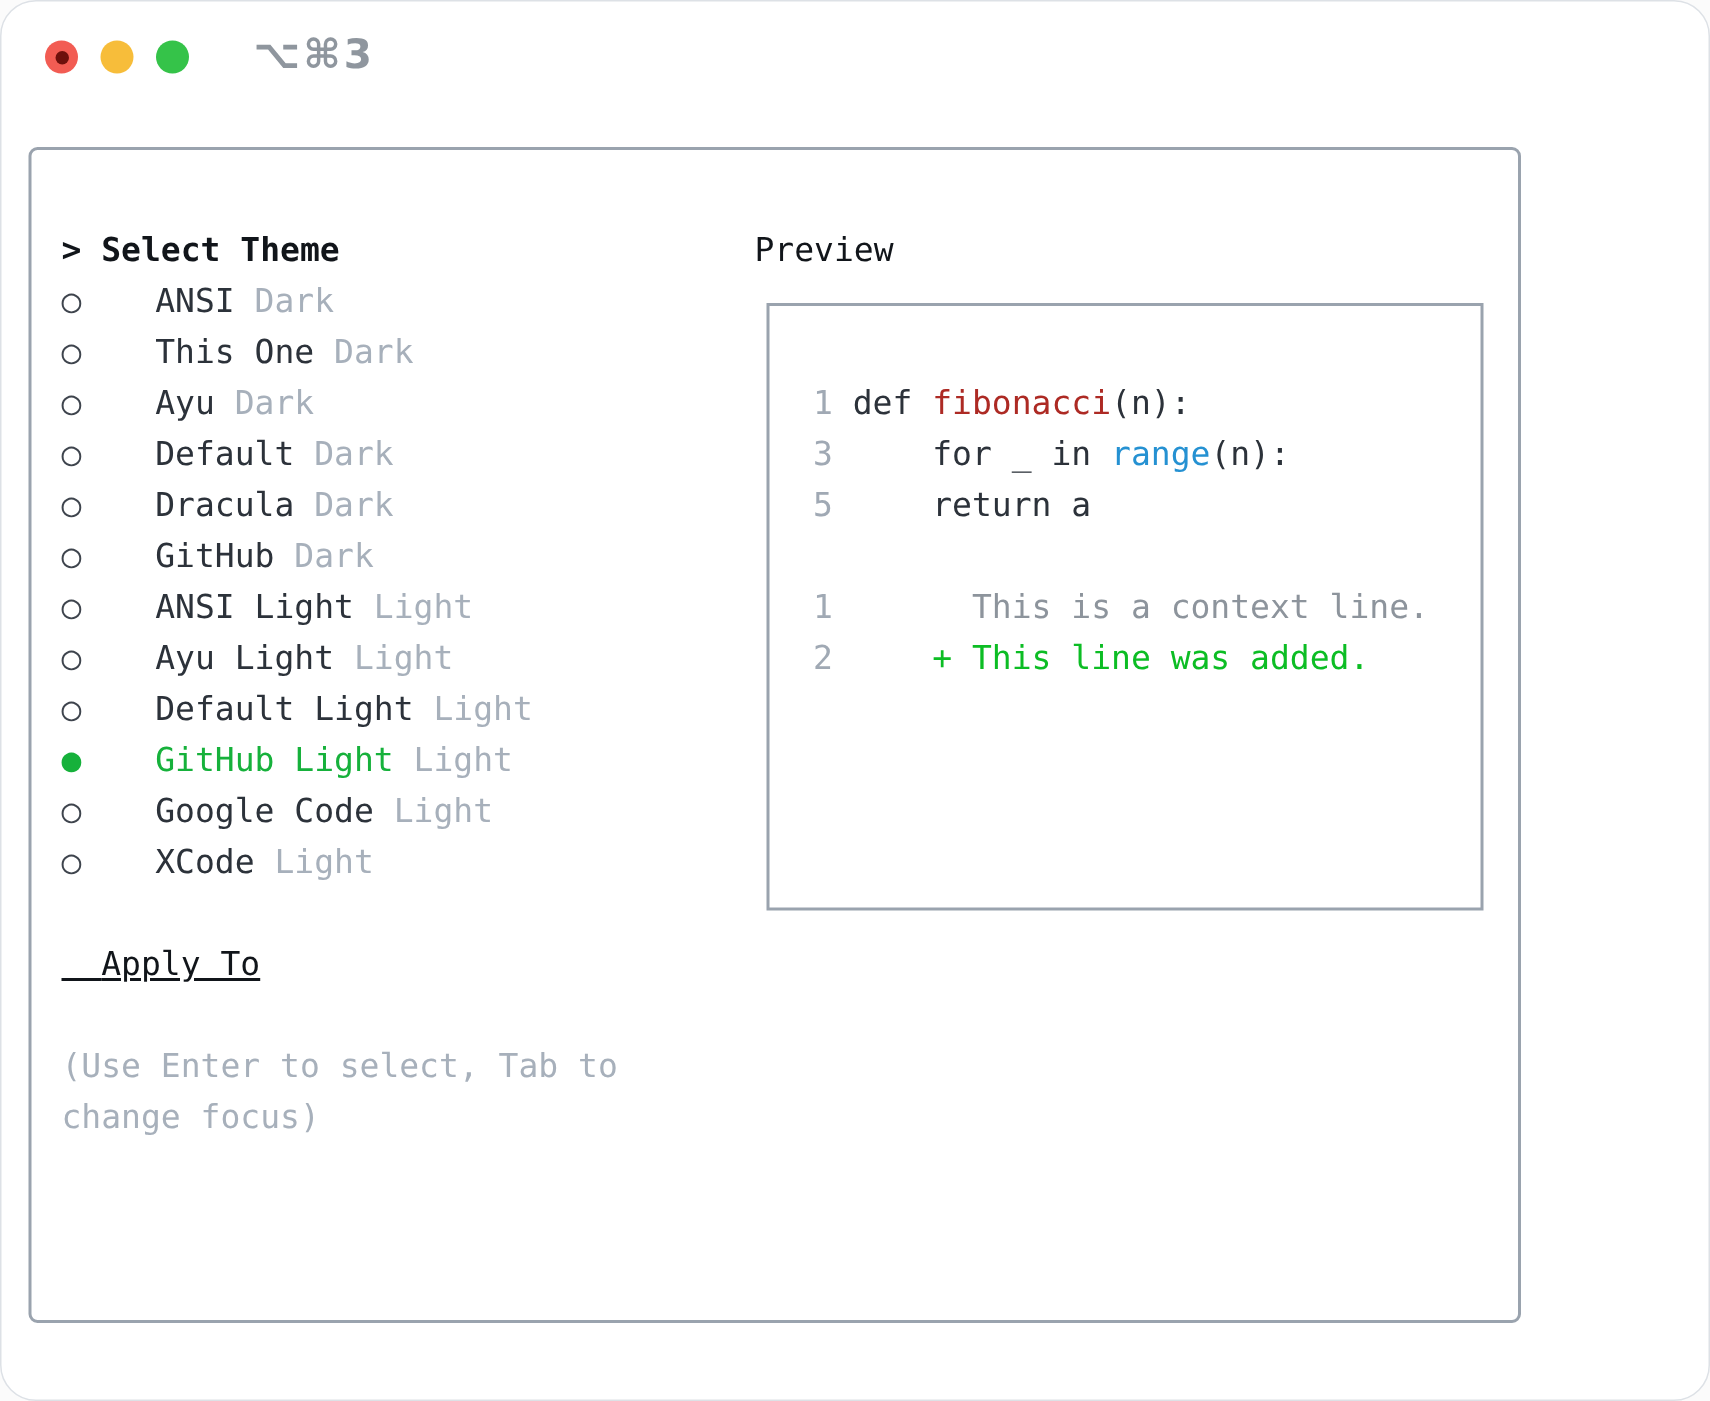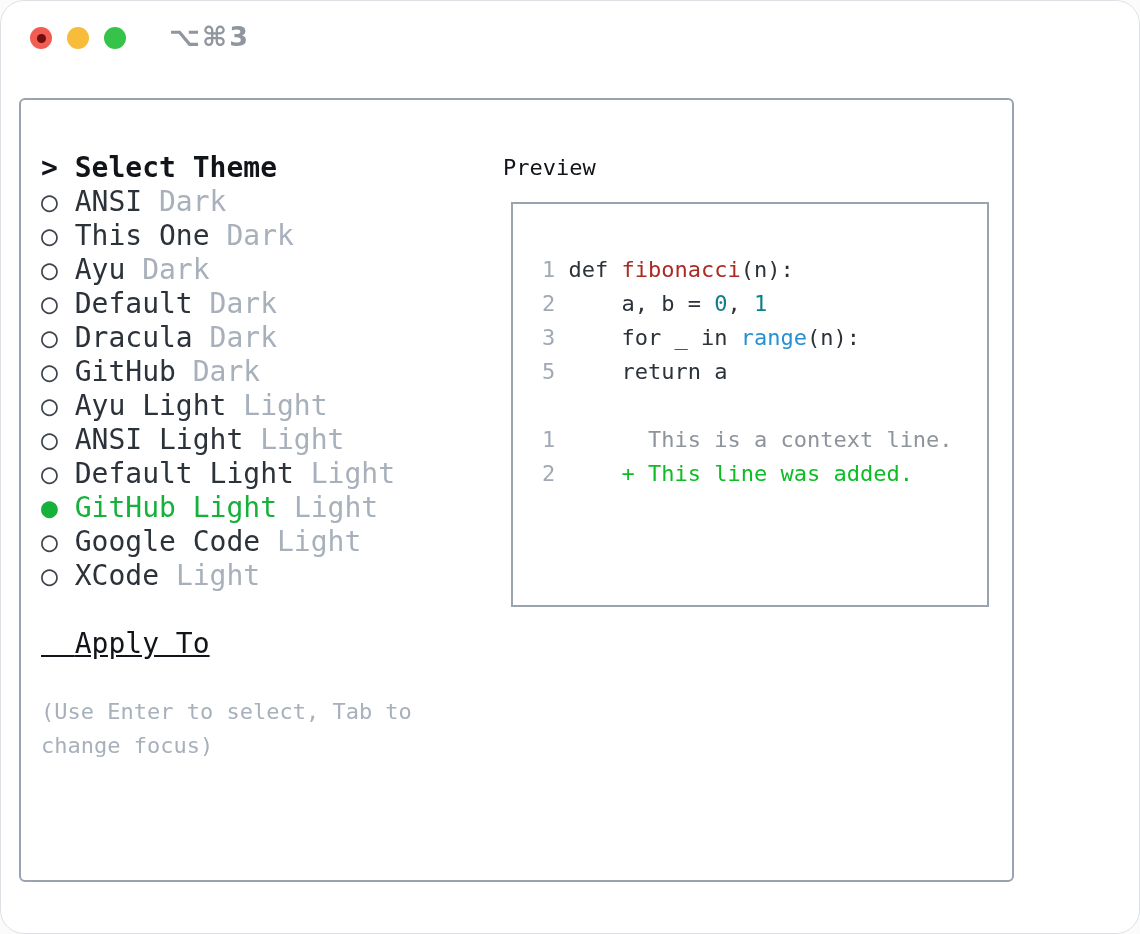--- a/index.html
+++ b/index.html
@@ -27,27 +27,27 @@
   .light.yellow{background:var(--light-yellow);}
   .light.green{background:var(--light-green);}
   .wtitle{position:absolute;left:168px;top:20px;font-size:27px;font-weight:bold;
           color:var(--title-gray);font-family:"DejaVu Sans","Liberation Sans",sans-serif;
           letter-spacing:2px;}
   
   .panel{position:absolute;left:18px;top:97px;width:995px;height:784px;
          border:2px solid var(--border);border-radius:6px;background:var(--window-bg);}
   
   .leftcol{position:absolute;left:20px;top:51px;}
-  .row{white-space:pre;font-size:28px;line-height:34px;height:34px;color:var(--text);}
+  .row{white-space:pre;font-size:22px;line-height:34px;height:34px;color:var(--text);}
   .row.blank{height:34px;}
   .row .marker{color:#3e444d;}
   .row .marker.on{color:var(--selected-green);}
   .row .prompt{color:var(--heading);font-weight:bold;}
   .row.header{color:var(--heading);font-weight:bold;}
-  .row .name{color:var(--text);}
+  .row .name{color:var(--text);margin-left:36px;}
   .row .name.on{color:var(--selected-green);}
   .row .tag{color:var(--muted);}
   .row.applyheader{color:var(--heading);text-decoration:underline;}
   .help{margin-top:34px;width:430px;font-size:22px;line-height:34px;color:var(--muted);}
   
   .prevheader{position:absolute;left:482px;top:51px;font-size:22px;line-height:34px;
               font-weight:normal;color:var(--heading);}
   .prevbox{position:absolute;left:490px;top:102px;width:478px;height:405px;
            border:2px solid var(--border);background:var(--window-bg);
            padding:49px 0 0 15px;overflow:hidden;}
@@ -81,37 +81,36 @@
 
     <div class="leftcol">
       <div class="row header"><span class="prompt">&gt;</span><span> </span><span>Select Theme</span></div>
       <div id="themeRows">
           <div class="row"><span class="marker">○</span><span> </span><span class="name">ANSI</span><span> </span><span class="tag">Dark</span></div>
           <div class="row"><span class="marker">○</span><span> </span><span class="name">This One</span><span> </span><span class="tag">Dark</span></div>
           <div class="row"><span class="marker">○</span><span> </span><span class="name">Ayu</span><span> </span><span class="tag">Dark</span></div>
           <div class="row"><span class="marker">○</span><span> </span><span class="name">Default</span><span> </span><span class="tag">Dark</span></div>
           <div class="row"><span class="marker">○</span><span> </span><span class="name">Dracula</span><span> </span><span class="tag">Dark</span></div>
           <div class="row"><span class="marker">○</span><span> </span><span class="name">GitHub</span><span> </span><span class="tag">Dark</span></div>
+          <div class="row"><span class="marker">○</span><span> </span><span class="name">ANSI Light</span><span> </span><span class="tag">Light</span></div>
           <div class="row"><span class="marker">○</span><span> </span><span class="name">Ayu Light</span><span> </span><span class="tag">Light</span></div>
-          <div class="row"><span class="marker">○</span><span> </span><span class="name">ANSI Light</span><span> </span><span class="tag">Light</span></div>
           <div class="row"><span class="marker">○</span><span> </span><span class="name">Default Light</span><span> </span><span class="tag">Light</span></div>
           <div class="row"><span class="marker on">●</span><span> </span><span class="name on">GitHub Light</span><span> </span><span class="tag">Light</span></div>
           <div class="row"><span class="marker">○</span><span> </span><span class="name">Google Code</span><span> </span><span class="tag">Light</span></div>
           <div class="row"><span class="marker">○</span><span> </span><span class="name">XCode</span><span> </span><span class="tag">Light</span></div>
         </div>
       <div class="row blank"></div>
       <div class="row applyheader"><span>  </span><span>Apply To</span></div>
       <div class="help">(Use Enter to select, Tab to change focus)</div>
     </div>
 
     <div class="prevheader">Preview</div>
     <div class="prevbox">
       <div id="previewLines">
           <div class="codeline"><span class="gut">1 </span><span class="seg-code">def </span><span class="seg-function">fibonacci</span><span class="seg-code">(n):</span></div>
-          <div class="codeline"><span class="gut">2 </span><span class="seg-code">    a, b = </span><span class="seg-number">0</span><span class="seg-code">, </span><span class="seg-number">1</span></div>
           <div class="codeline"><span class="gut">3 </span><span class="seg-code">    for _ in </span><span class="seg-builtin">range</span><span class="seg-code">(n):</span></div>
           <div class="codeline"><span class="gut">5 </span><span class="seg-code">    return a</span></div>
           <div class="codeline"><span class="gut">  </span></div>
           <div class="codeline"><span class="gut">1 </span><span class="seg-context">      This is a context line.</span></div>
           <div class="codeline"><span class="gut">2 </span><span class="seg-added">    + This line was added.</span></div>
         </div>
     </div>
 
   </div>
 </div>

